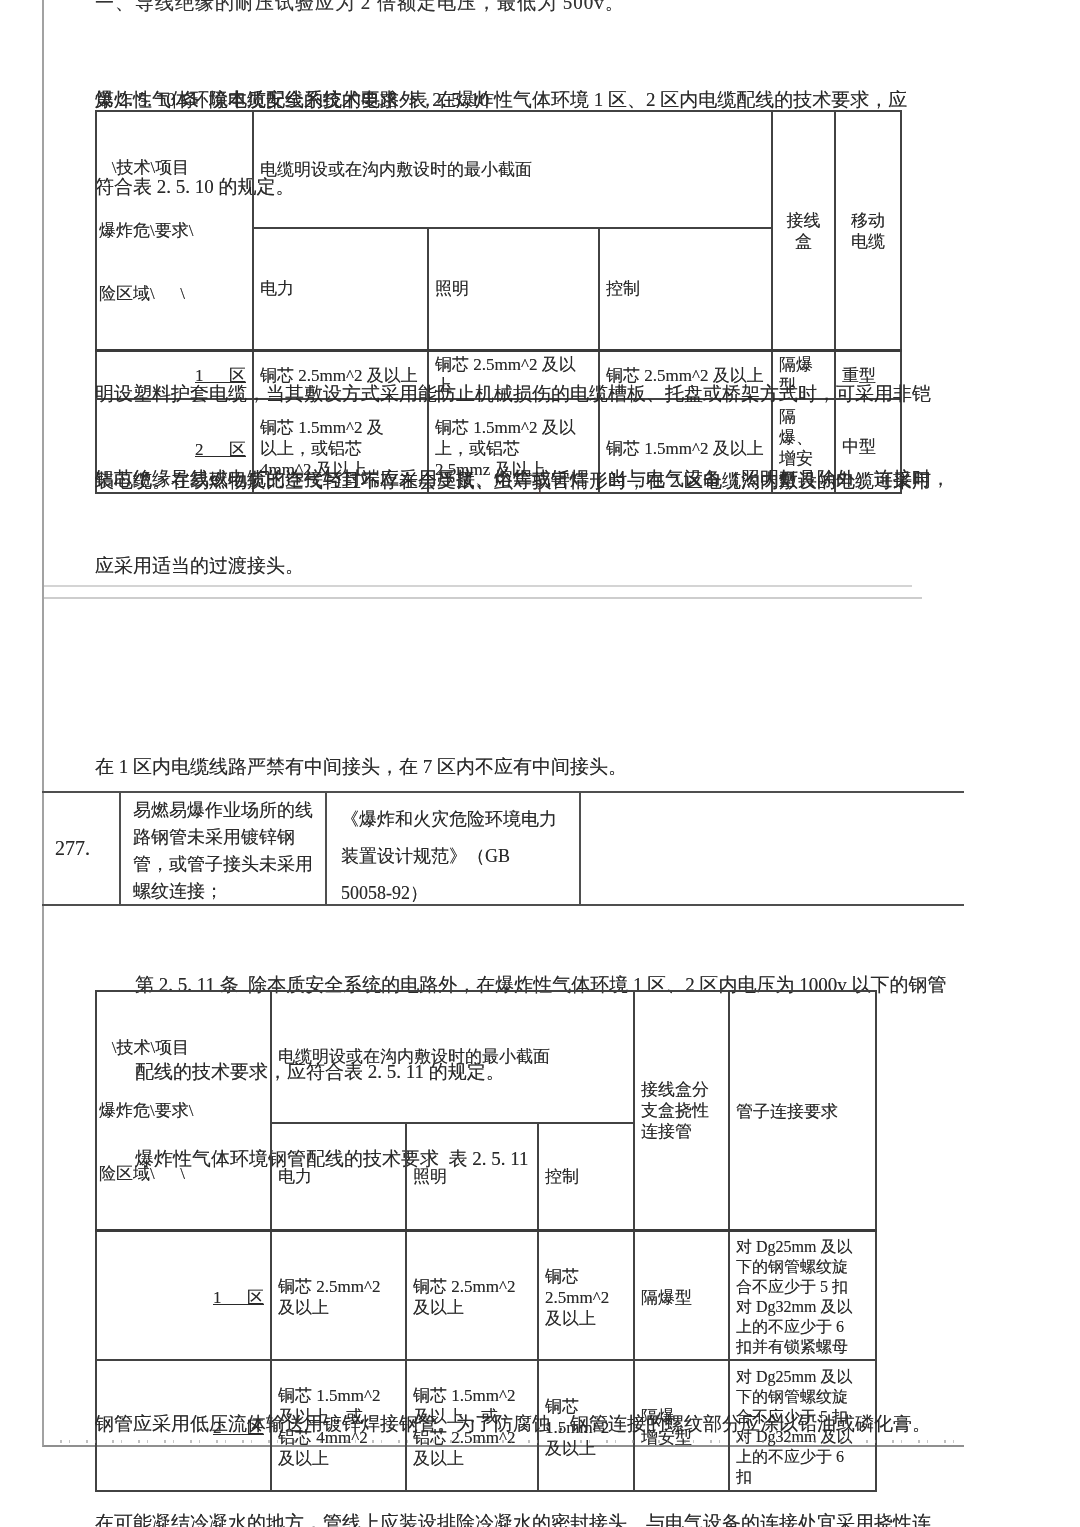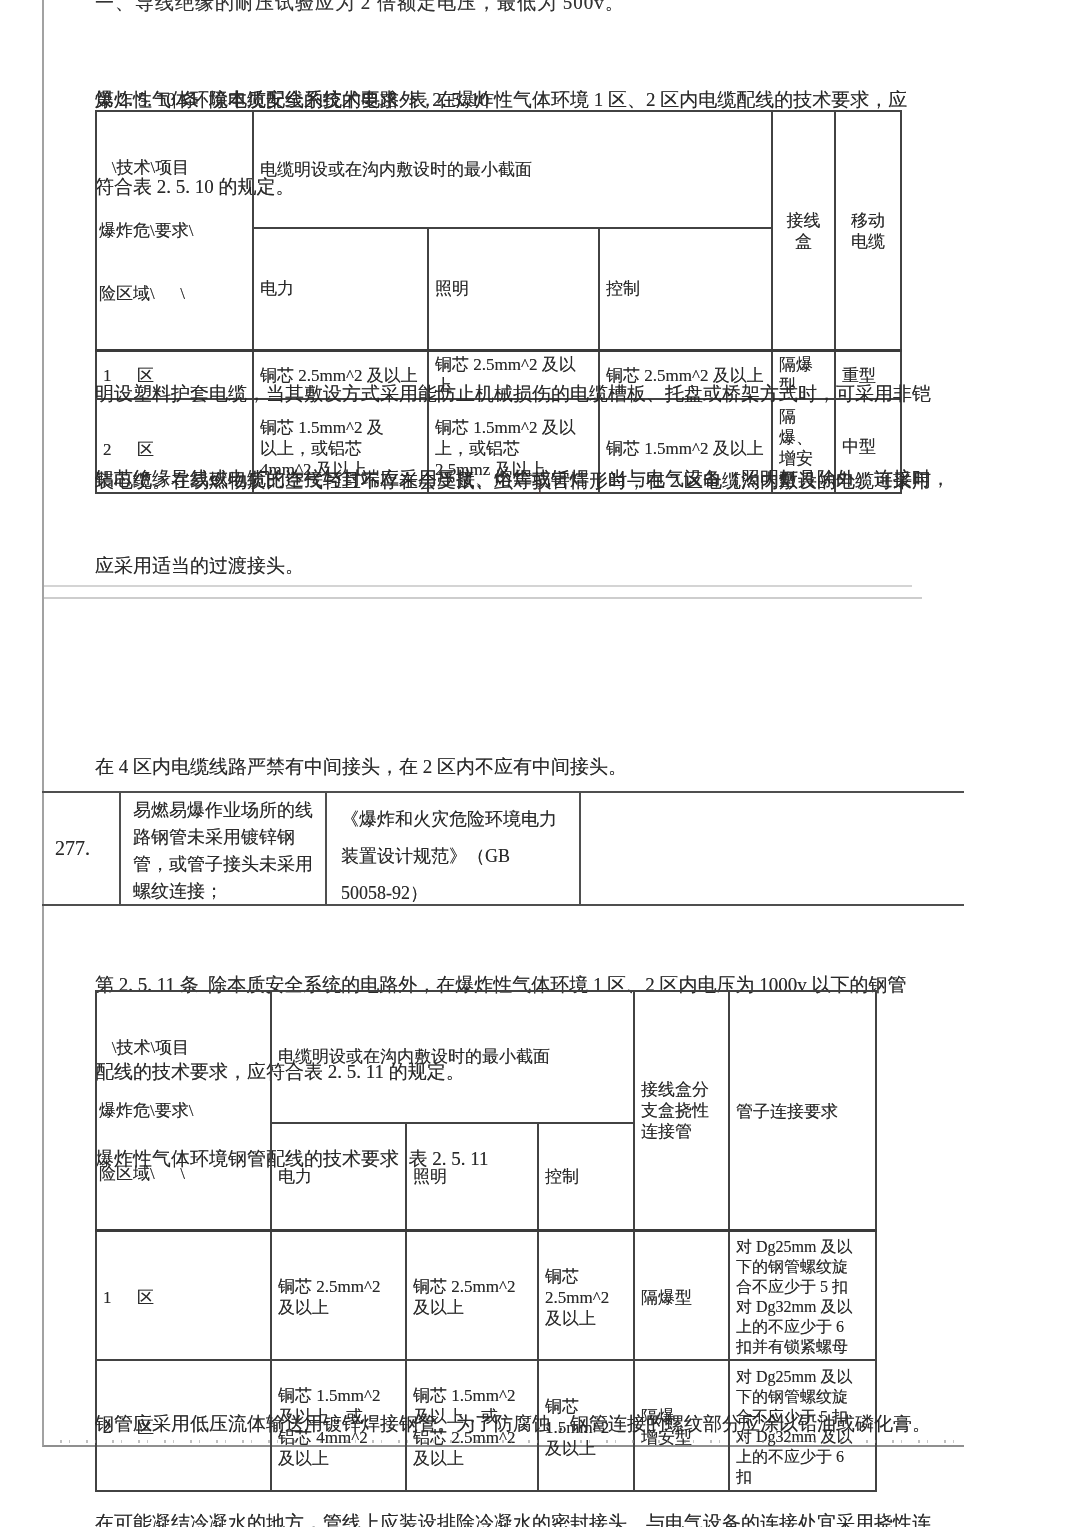--- a/index.html
+++ b/index.html
@@ -23,21 +23,21 @@
     border:2px solid #424242;font-size:17px;line-height:21px;
     padding:2px 6px;vertical-align:middle;overflow:hidden;
     white-space:pre-line;
     margin-left:47px;
   }
   td.hb{border-bottom:3px solid #3a3a3a !important;}
   .corner{white-space:pre !important;font-size:16px;line-height:21px;padding:3px 2px !important;}
   .corner div{white-space:pre;}
   td.topcell{vertical-align:top;}
   td.center{text-align:center;}
-  .zone{white-space:pre !important;text-align:left;}
+  .zone{white-space:pre !important;text-align:right;text-decoration:underline;}
   
   #r277{left:42px;top:791px;width:995px;height:115px;display:flex;box-sizing:border-box;
     border-top:2px solid #4f4f4f;border-bottom:2px solid #4f4f4f;}
   #r277 .c{box-sizing:border-box;height:100%;}
   #r277 .c1{width:79px;border-right:2px solid #4f4f4f;display:flex;align-items:center;
     padding-left:13px;font-size:20px;}
   #r277 .c2{width:206px;border-right:2px solid #4f4f4f;padding:4px 4px 0 12px;
     font-size:18px;line-height:27px;white-space:pre-line;}
   #r277 .c3{width:254px;border-right:2px solid #4f4f4f;padding:8px 4px 0 14px;
     font-size:18px;line-height:37px;white-space:pre-line;}
@@ -123,35 +123,35 @@
   <div class="abs body-text" style="left:95px;top:406px;">
     <div>铝芯绝缘导线或电缆的连接与封端应采用压接、熔焊或钎焊，当与电气设备（照明灯具除外）连接时，</div>
     <div>应采用适当的过渡接头。</div>
   </div>
 
   <div id="pageno" class="abs" style="left:42px;top:479px;width:995px;">1</div>
 
   <div class="abs rule" style="left:44px;top:585px;width:868px;"></div>
   <div class="abs rule" style="left:44px;top:597px;width:878px;background:#cdcdcd;"></div>
 
-  <div class="abs body-text" style="left:95px;top:752px;">在 4 区内电缆线路严禁有中间接头，在 2 区内不应有中间接头。</div>
+  <div class="abs body-text" style="left:95px;top:752px;">在 1 区内电缆线路严禁有中间接头，在 7 区内不应有中间接头。</div>
 
   <div id="r277" class="abs">
     <div class="c c1">277.</div>
     <div class="c c2">易燃易爆作业场所的线
 路钢管未采用镀锌钢
 管，或管子接头未采用
 螺纹连接；</div>
     <div class="c c3">《爆炸和火灾危险环境电力
 装置设计规范》（GB
 50058-92）</div>
     <div class="c c4"></div>
   </div>
 
-  <div class="abs body-text" style="left:95px;top:912px;">
+  <div class="abs body-text" style="left:95px;top:912px;padding-left:40px;">
     <div>第 2. 5. 11 条  除本质安全系统的电路外，在爆炸性气体环境 1 区、2 区内电压为 1000v 以下的钢管</div>
     <div>配线的技术要求，应符合表 2. 5. 11 的规定。</div>
     <div>爆炸性气体环境钢管配线的技术要求  表 2. 5. 11</div>
   </div>
 
   <table class="t abs" style="left:95px;top:990px;width:780px;">
     <colgroup>
         <col style="width:175px">
         <col style="width:135px">
         <col style="width:132px">

